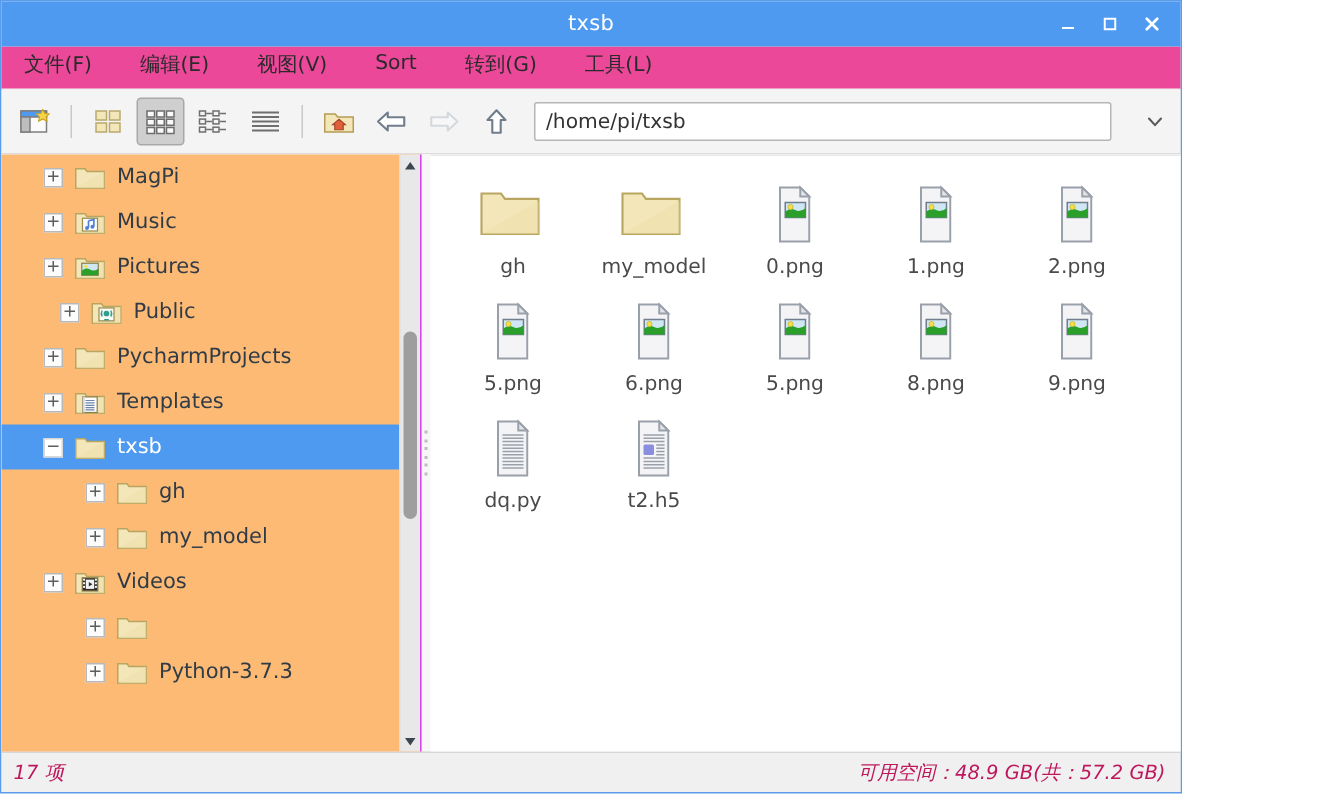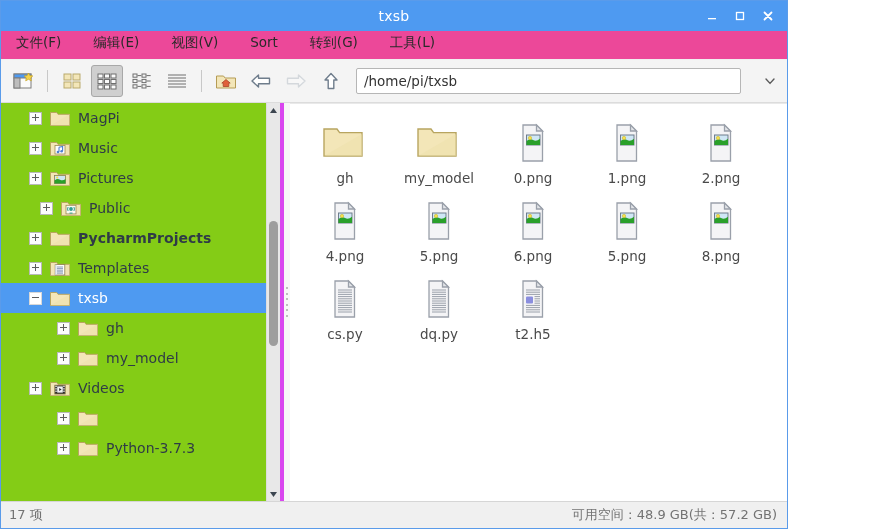--- a/index.html
+++ b/index.html
@@ -125,24 +125,24 @@
   
   #body {
     flex: 1;
     display: flex;
     min-height: 0;
     background: #f7f7f7;
   }
   #sidebar {
     width: 279px;
     min-width: 279px;
-    background: #84cc16;
+    background: #fdba74;
     position: relative;
     overflow: hidden;
-    border-right: 4px solid #d946ef;
+    border-right: 1px solid #d946ef;
   }
   #tree {
     position: absolute;
     left: 0; top: 0; right: 14px; bottom: 0;
     overflow: hidden;
   }
   .tree-row {
     height: 30px;
     display: flex;
     align-items: center;
@@ -270,21 +270,22 @@
   #statusbar {
     height: 26px;
     min-height: 26px;
     background: #f0f0f0;
     border-top: 1px solid #d6d6d6;
     display: flex;
     align-items: center;
     justify-content: space-between;
     padding: 0 10px 0 8px;
     font-size: 13px;
-    color: #737373;
+    color: #be185d;
+    font-style: italic;
   }
 </style>
 </head>
 <body>
 
 <div id="window">
 
   <div id="titlebar">
     <div id="title-text">txsb</div>
     <div id="win-buttons">
@@ -460,21 +461,21 @@
             <span class="tree-icon" style="display: block; line-height: 0;"><svg xmlns="http://www.w3.org/2000/svg" width="22" height="18" viewBox="0 0 22 18">
                 <path d="M1.5 3.5 h6.2 l1.3 1.8 h11.5 v11.2 h-19 z" fill="#f3e6b8" stroke="#b8a560" stroke-width="1"></path>
                 <path d="M1.5 16.5 L20.5 5.3 v11.2 z" fill="#ece0ab" opacity=".55"></path>
                 <rect x="6" y="6.3" width="10" height="8.6" fill="#fbfbf4" stroke="#9a8a4e" stroke-width=".8"></rect>
                 <circle cx="11" cy="10" r="1.9" fill="#2f9e8f"></circle>
                 <path d="M8.1 8 q-1.1 2 0 4 M13.9 8 q1.1 2 0 4" fill="none" stroke="#2f9e8f" stroke-width="1"></path>
                 <path d="M9.5 13.6 h3 v1 h-3z" fill="#2f9e8f"></path>
               </svg></span>
             <span class="tree-label">Public</span>
           </div>
-          <div class="tree-row" style="padding-left: 28px; font-weight: bold;">
+          <div class="tree-row" style="padding-left: 28px;">
             <span class="expander">
               <span class="expander-glyph plus"></span>
             </span>
             <span class="tree-icon" style="display: block; line-height: 0;"><svg xmlns="http://www.w3.org/2000/svg" width="22" height="18" viewBox="0 0 22 18">
                 <path d="M1.5 3.5 h6.2 l1.3 1.8 h11.5 v11.2 h-19 z" fill="#f3e6b8" stroke="#b8a560" stroke-width="1"></path>
                 <path d="M1.5 16.5 L20.5 5.3 v11.2 z" fill="#ece0ab" opacity=".55"></path>
               </svg></span>
             <span class="tree-label">PycharmProjects</span>
           </div>
           <div class="tree-row" style="padding-left: 28px;">
@@ -661,32 +662,20 @@
           <div class="file-cell">
             <div class="file-icon">
               <span style="display: block; line-height: 0;"><svg xmlns="http://www.w3.org/2000/svg" width="30" height="40" viewBox="0 0 30 40">
                   <path d="M5 2 h13.5 l6 6 v30 h-19.5 z" fill="#f4f4f6" stroke="#9aa0aa" stroke-width="1.3"></path>
                   <path d="M18.5 2 v6 h6 z" fill="#e3e5e9" stroke="#9aa0aa" stroke-width="1.3"></path>
                   <rect x="8.5" y="12" width="13.5" height="10" fill="#cfe7f5" stroke="#6f7d8c" stroke-width="1"></rect>
                   <path d="M8.5 18 q3.4-2.8 6.6-1 q3.2 1.8 6.9-1.2 v6.2 h-13.5 z" fill="#2aa02a"></path>
                   <circle cx="12" cy="15" r="1.7" fill="#f6e04a" stroke="#c9b328" stroke-width=".5"></circle>
                 </svg></span>
             </div>
-            <div class="file-label">4.png</div>
-          </div>
-          <div class="file-cell">
-            <div class="file-icon">
-              <span style="display: block; line-height: 0;"><svg xmlns="http://www.w3.org/2000/svg" width="30" height="40" viewBox="0 0 30 40">
-                  <path d="M5 2 h13.5 l6 6 v30 h-19.5 z" fill="#f4f4f6" stroke="#9aa0aa" stroke-width="1.3"></path>
-                  <path d="M18.5 2 v6 h6 z" fill="#e3e5e9" stroke="#9aa0aa" stroke-width="1.3"></path>
-                  <rect x="8.5" y="12" width="13.5" height="10" fill="#cfe7f5" stroke="#6f7d8c" stroke-width="1"></rect>
-                  <path d="M8.5 18 q3.4-2.8 6.6-1 q3.2 1.8 6.9-1.2 v6.2 h-13.5 z" fill="#2aa02a"></path>
-                  <circle cx="12" cy="15" r="1.7" fill="#f6e04a" stroke="#c9b328" stroke-width=".5"></circle>
-                </svg></span>
-            </div>
             <div class="file-label">5.png</div>
           </div>
           <div class="file-cell">
             <div class="file-icon">
               <span style="display: block; line-height: 0;"><svg xmlns="http://www.w3.org/2000/svg" width="30" height="40" viewBox="0 0 30 40">
                   <path d="M5 2 h13.5 l6 6 v30 h-19.5 z" fill="#f4f4f6" stroke="#9aa0aa" stroke-width="1.3"></path>
                   <path d="M18.5 2 v6 h6 z" fill="#e3e5e9" stroke="#9aa0aa" stroke-width="1.3"></path>
                   <rect x="8.5" y="12" width="13.5" height="10" fill="#cfe7f5" stroke="#6f7d8c" stroke-width="1"></rect>
                   <path d="M8.5 18 q3.4-2.8 6.6-1 q3.2 1.8 6.9-1.2 v6.2 h-13.5 z" fill="#2aa02a"></path>
                   <circle cx="12" cy="15" r="1.7" fill="#f6e04a" stroke="#c9b328" stroke-width=".5"></circle>

